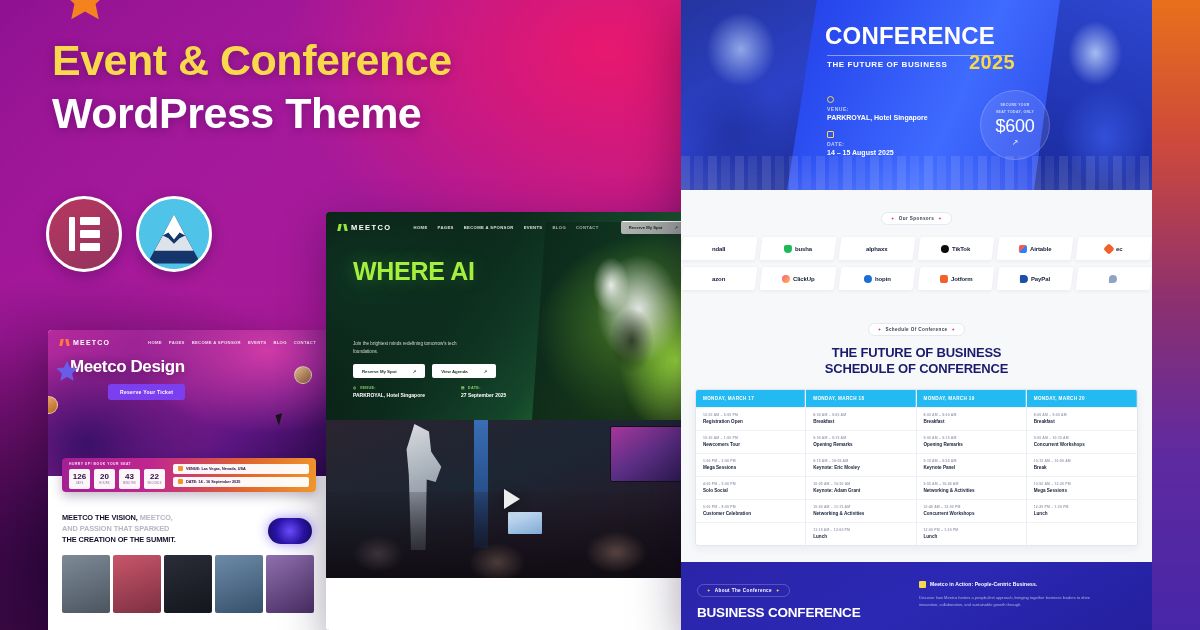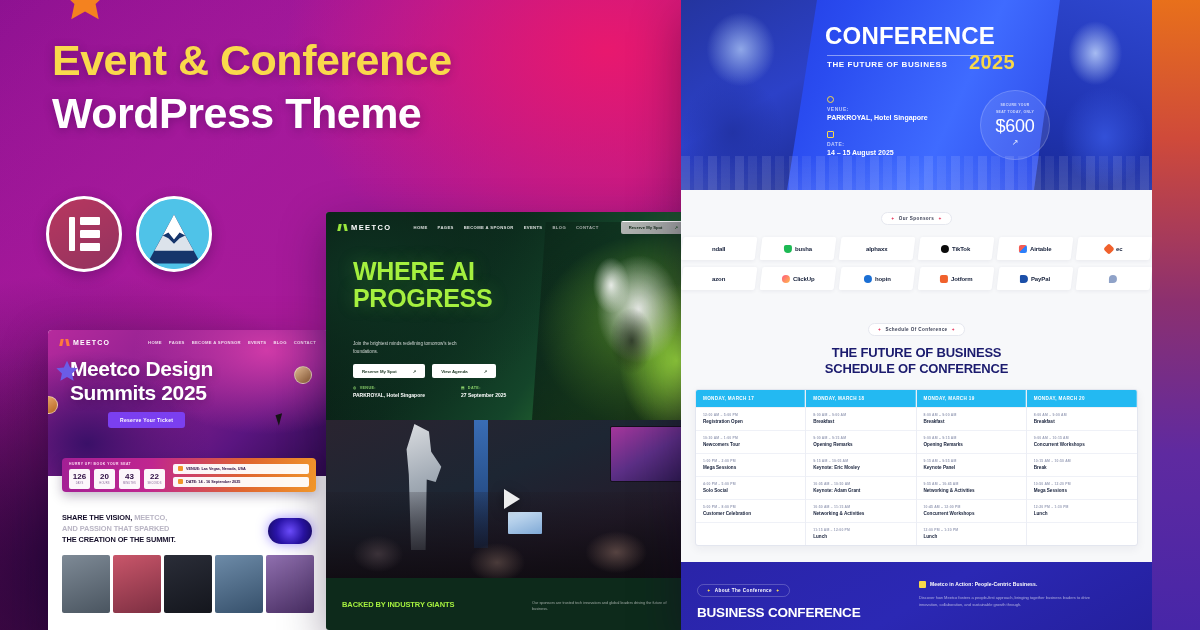--- a/index.html
+++ b/index.html
@@ -88,21 +88,21 @@
   .ps-logo-mark::before, .ps-logo-mark::after {
     content: ""; position: absolute; background: #ff7a3d;
   }
   .ps-logo-mark::before { left: 0; top: 1px; width: 3px; height: 7px; transform: skewX(-12deg); }
   .ps-logo-mark::after { right: 0; top: 1px; width: 3px; height: 7px; transform: skewX(12deg); }
   .ps-logo-text { color: #fff; font-size: 7px; font-weight: 700; letter-spacing: 1.2px; }
   .ps-menu { display: flex; gap: 7px; }
   .ps-menu span { color: rgba(255,255,255,.82); font-size: 4.2px; font-weight: 700; letter-spacing: .3px; white-space: nowrap; }
   .ps-title-wrap { position: relative; padding: 2px 0 0 22px; }
   .ps-title {
-    color: #fff; font-size: 21px; line-height: 1.12; font-weight: 700; letter-spacing: -.4px;
+    color: #fff; font-size: 17px; line-height: 1.12; font-weight: 700; letter-spacing: -.4px;
     text-shadow: 0 2px 8px rgba(30,0,50,.4);
   }
   .ps-star { position: absolute; left: 6px; top: 4px; width: 26px; height: 26px; color: #6b5ce7; }
   .ps-star svg { width: 100%; height: 100%; }
   .ps-cta {
     margin: 8px 0 0 60px; display: inline-block; background: #7b3ff0; color: #fff;
     font-size: 5px; font-weight: 700; padding: 5px 12px; border-radius: 3px; letter-spacing: .3px;
   }
   .ps-avatar { position: absolute; border-radius: 50%; width: 18px; height: 18px; overflow: hidden; border: 1.5px solid rgba(255,255,255,.5); }
   .ps-av1 { left: -8px; top: 66px; background: linear-gradient(145deg,#f0b27a,#b5651d); }
@@ -422,21 +422,20 @@
           <span>CONTACT</span>
         </div>
       </div>
       <div class="ps-title-wrap">
         <div class="ps-star">
           <svg viewBox="0 0 24 24">
               <path fill="currentColor" d="M12 1.5l2.9 6.3 6.9.8-5.1 4.7 1.4 6.8L12 16.7 5.9 20.1l1.4-6.8L2.2 8.6l6.9-.8z"></path>
             </svg>
         </div>
         <div class="ps-title">Meetco Design</div>
-        <div class="ps-title">Summits 2025</div>
       </div>
       <div class="ps-cta">Reserve Your Ticket</div>
       <div class="ps-avatar ps-av1"></div>
       <div class="ps-avatar ps-av2"></div>
       <div class="ps-cursor"></div>
     </div>
 
     <div class="ps-statsbar">
       <div style="display:flex;flex-direction:column;gap:3px;">
         <div class="ps-count-label">HURRY UP! BOOK YOUR SEAT</div>
@@ -466,21 +465,21 @@
         </div>
         <div class="ps-info">
           <span class="dot"></span>
           <span>DATE: 14 - 16 September 2025</span>
         </div>
       </div>
     </div>
 
     <div class="ps-body">
       <div class="ps-share">
-        <span class="dark">SHARE THE VISION,</span>
+        <span class="dark">MEETCO THE VISION,</span>
         <span class="light">MEETCO,</span><br>
         <span class="light">AND PASSION THAT SPARKED</span><br>
         <span class="dark">THE CREATION OF THE SUMMIT.</span>
       </div>
     </div>
     <div class="ps-orb"></div>
     <div class="ps-gallery">
       <div class="g1"></div>
       <div class="g2"></div>
       <div class="g3"></div>
@@ -506,21 +505,20 @@
           <span>CONTACT</span>
         </div>
         <div class="ai-navbtn">
           <span>Reserve My Spot</span>
           <span class="arr">↗</span>
         </div>
       </div>
 
       <div class="ai-h1">
         <div>WHERE AI</div>
-        <div>PROGRESS</div>
       </div>
       <div class="ai-sub">Join the brightest minds redefining tomorrow's tech foundations.</div>
 
       <div class="ai-btns">
         <div class="ai-btn">
           <span>Reserve My Spot</span>
           <span>↗</span>
         </div>
         <div class="ai-btn">
           <span>View Agenda</span>
@@ -548,24 +546,20 @@
 
     <div class="ai-video">
       <div class="beam"></div>
       <div class="robot"></div>
       <div class="screen"></div>
       <div class="crowd"></div>
       <div class="laptop"></div>
       <div class="ai-play"></div>
     </div>
 
-    <div class="ai-foot">
-      <div class="ft-title">BACKED BY INDUSTRY GIANTS</div>
-      <div class="ft-text">Our sponsors are trusted tech innovators and global leaders driving the future of business.</div>
-    </div>
   </div>
 
   <div class="panel panel-conf">
 
     <div class="cf-hero">
       <div class="photo-l"></div>
       <div class="photo-r"></div>
       <div class="skyline"></div>
 
       <div class="cf-title">CONFERENCE</div>

